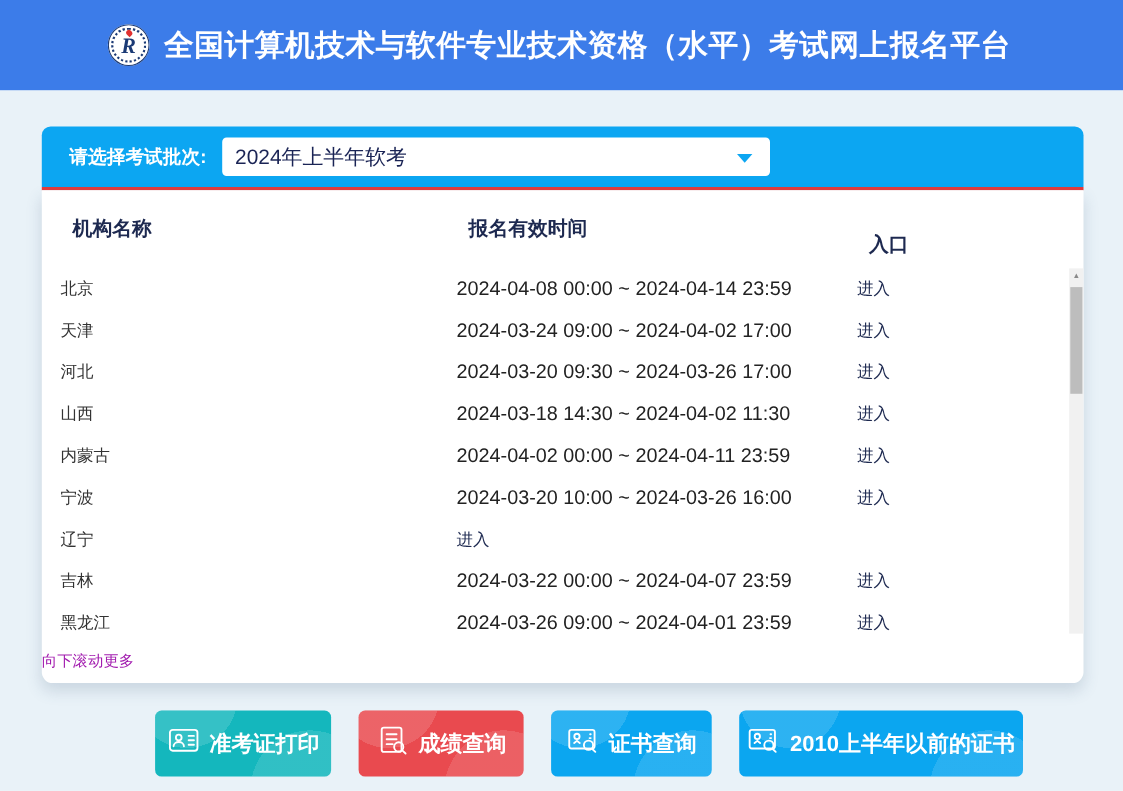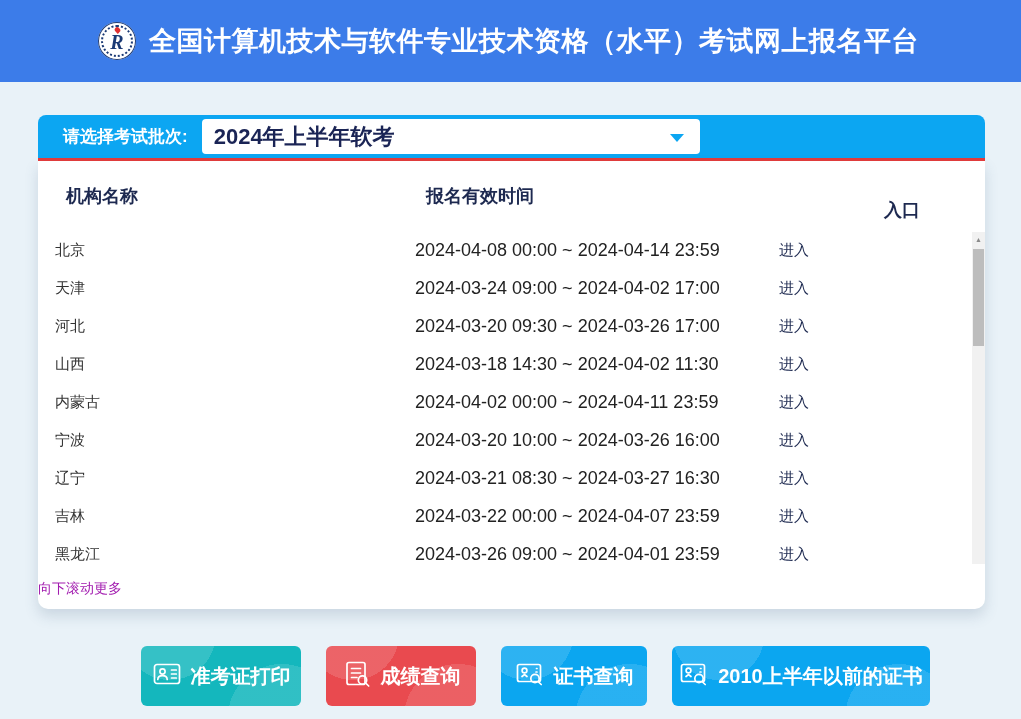--- a/index.html
+++ b/index.html
@@ -37,48 +37,48 @@
   }
   .header-title {
     color:#ffffff; font-size:27px; font-weight:bold;
     margin-left:13px; letter-spacing:0.5px; white-space:nowrap;
   }
 
   
   .panel { position:absolute; left:38px; top:115px; width:947px; }
 
   .select-bar {
-    height:43px; background:#0ca6f2; border-radius:8px 8px 0 0;
+    height:55px; background:#0ca6f2; border-radius:8px 8px 0 0;
     display:flex; align-items:center; padding-left:25px;
   }
   .select-label { color:#ffffff; font-size:17px; font-weight:bold; white-space:nowrap; }
   .select-box {
     margin-left:14px; width:498px; height:35px; background:#ffffff;
     border-radius:4px; display:flex; align-items:center;
     padding:0 16px 0 12px; position:relative; cursor:pointer;
   }
-  .select-value { font-size:22px; font-weight:bold; color:#1a2455; }
+  .select-value { font-size:19px; font-weight:normal; color:#1a2455; }
   .select-arrow {
     position:absolute; right:16px; top:50%; margin-top:-3px;
     width:0; height:0; border-left:7px solid transparent;
     border-right:7px solid transparent; border-top:8px solid #0ca6f2;
   }
   .red-line { height:3px; background:#e43b3b; }
 
   .white-panel {
     background:#ffffff; border-radius:0 0 10px 10px;
     box-shadow:0 7px 14px rgba(60,90,120,0.18);
   }
 
   .thead, .trow {
     display:grid; grid-template-columns:360px 364px 130px;
     padding-left:48px; align-items:center;
   }
   .thead { height:70px; font-size:18px; font-weight:bold; color:#1d2950;padding-left:28px; }
-  .th-entry { text-align:right;margin-top:28px; }
+  .th-entry { text-align:left;margin-top:28px; }
 
   .scrollwrap { position:relative; height:335px; overflow:hidden; }
   .trow { height:38px;padding-left:17px; }
   .td-org  { font-size:15px; color:#333333; }
   .td-time { font-size:18px; color:#222222; }
   .td-entry{ font-size:15px; color:#1d2950; text-align:left; cursor:pointer; }
 
   
   .vscrollbar {
     position:absolute; top:1px; right:0; width:13px; height:332px;
@@ -179,21 +179,20 @@
         <div class="td-time">2024-04-02 00:00 ~ 2024-04-11 23:59</div>
         <div class="td-entry">进入</div>
       </div>
       <div class="trow">
         <div class="td-org">宁波</div>
         <div class="td-time">2024-03-20 10:00 ~ 2024-03-26 16:00</div>
         <div class="td-entry">进入</div>
       </div>
       <div class="trow">
         <div class="td-org">辽宁</div>
-        <div class="td-time">2024-03-21 08:30 ~ 2024-03-27 16:30</div>
         <div class="td-entry">进入</div>
       </div>
       <div class="trow">
         <div class="td-org">吉林</div>
         <div class="td-time">2024-03-22 00:00 ~ 2024-04-07 23:59</div>
         <div class="td-entry">进入</div>
       </div>
       <div class="trow">
         <div class="td-org">黑龙江</div>
         <div class="td-time">2024-03-26 09:00 ~ 2024-04-01 23:59</div>

